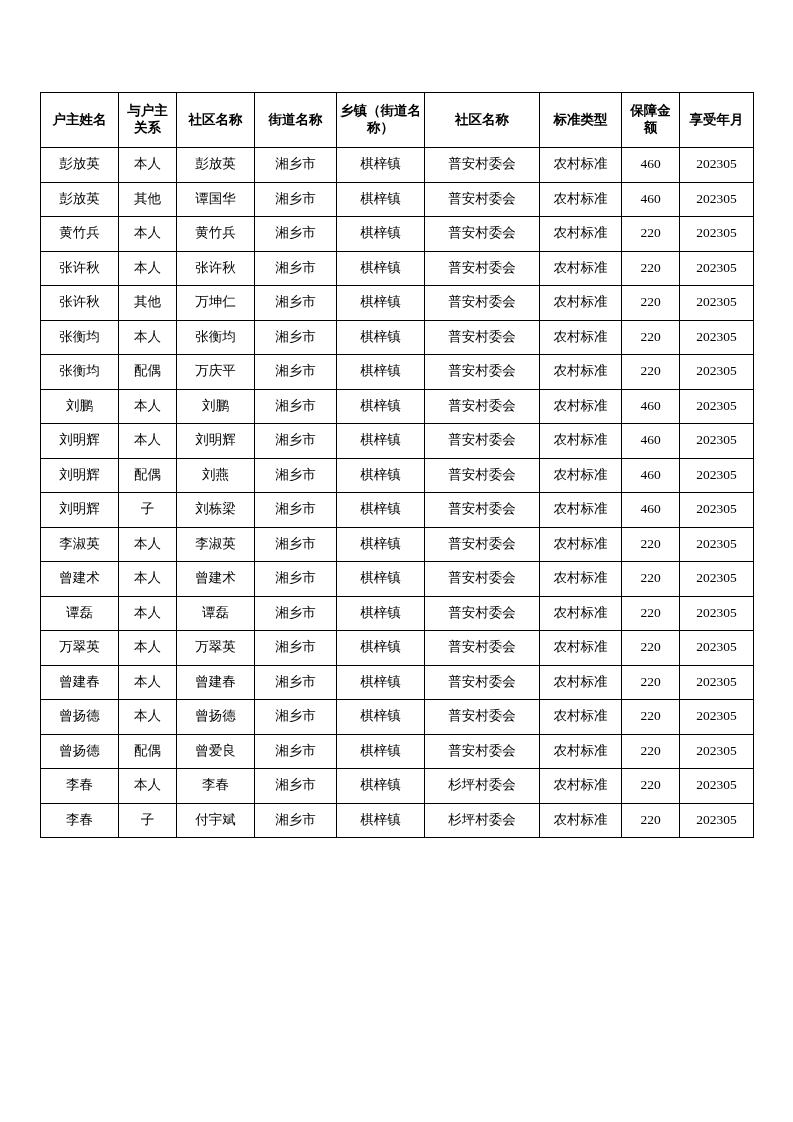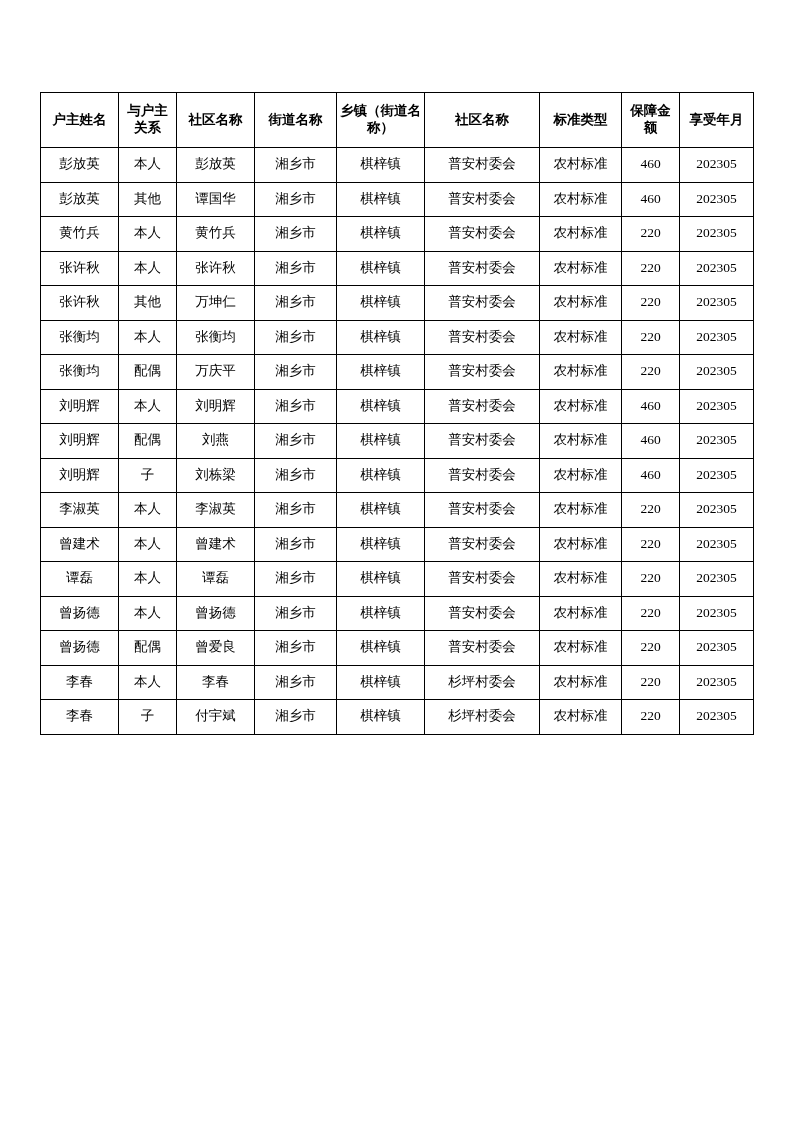--- a/index.html
+++ b/index.html
@@ -157,20 +157,31 @@
           <td>配偶</td>
           <td>万庆平</td>
           <td>湘乡市</td>
           <td>棋梓镇</td>
           <td>普安村委会</td>
           <td>农村标准</td>
           <td>220</td>
           <td>202305</td>
         </tr>
         <tr>
+          <td>刘鹏</td>
+          <td>本人</td>
+          <td>刘鹏</td>
+          <td>湘乡市</td>
+          <td>棋梓镇</td>
+          <td>普安村委会</td>
+          <td>农村标准</td>
+          <td>460</td>
+          <td>202305</td>
+        </tr>
+        <tr>
           <td>刘明辉</td>
           <td>本人</td>
           <td>刘明辉</td>
           <td>湘乡市</td>
           <td>棋梓镇</td>
           <td>普安村委会</td>
           <td>农村标准</td>
           <td>460</td>
           <td>202305</td>
         </tr>
@@ -215,20 +226,42 @@
           <td>棋梓镇</td>
           <td>普安村委会</td>
           <td>农村标准</td>
           <td>220</td>
           <td>202305</td>
         </tr>
         <tr>
           <td>谭磊</td>
           <td>本人</td>
           <td>谭磊</td>
+          <td>湘乡市</td>
+          <td>棋梓镇</td>
+          <td>普安村委会</td>
+          <td>农村标准</td>
+          <td>220</td>
+          <td>202305</td>
+        </tr>
+        <tr>
+          <td>万翠英</td>
+          <td>本人</td>
+          <td>万翠英</td>
+          <td>湘乡市</td>
+          <td>棋梓镇</td>
+          <td>普安村委会</td>
+          <td>农村标准</td>
+          <td>220</td>
+          <td>202305</td>
+        </tr>
+        <tr>
+          <td>曾建春</td>
+          <td>本人</td>
+          <td>曾建春</td>
           <td>湘乡市</td>
           <td>棋梓镇</td>
           <td>普安村委会</td>
           <td>农村标准</td>
           <td>220</td>
           <td>202305</td>
         </tr>
         <tr>
           <td>曾扬德</td>
           <td>本人</td>

